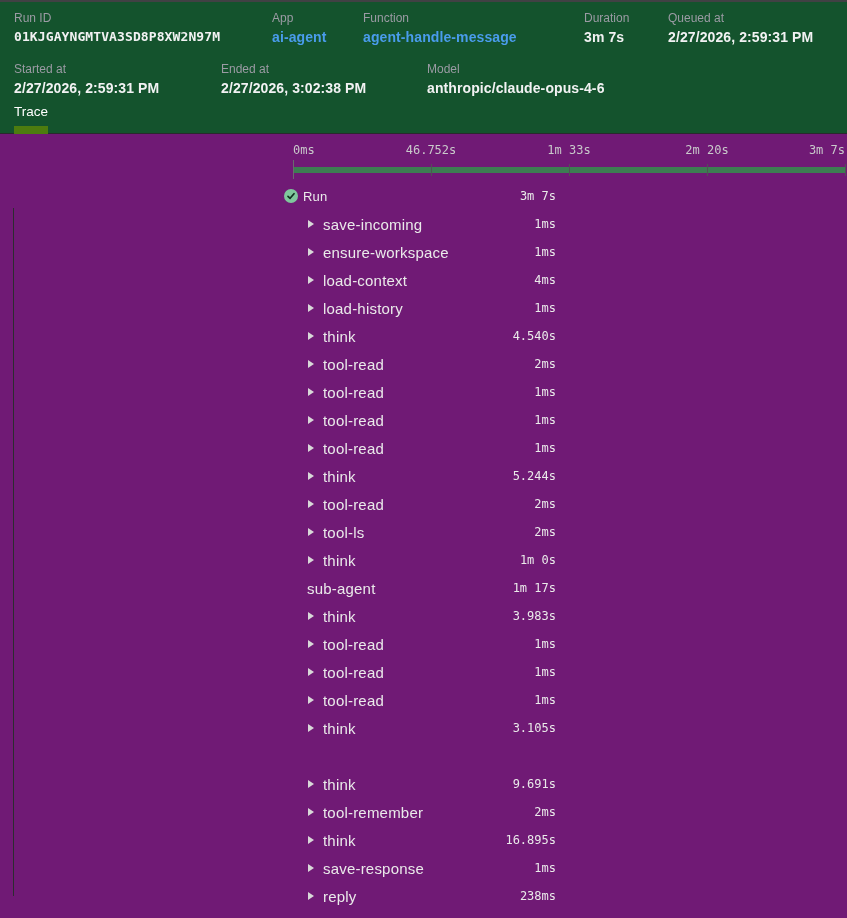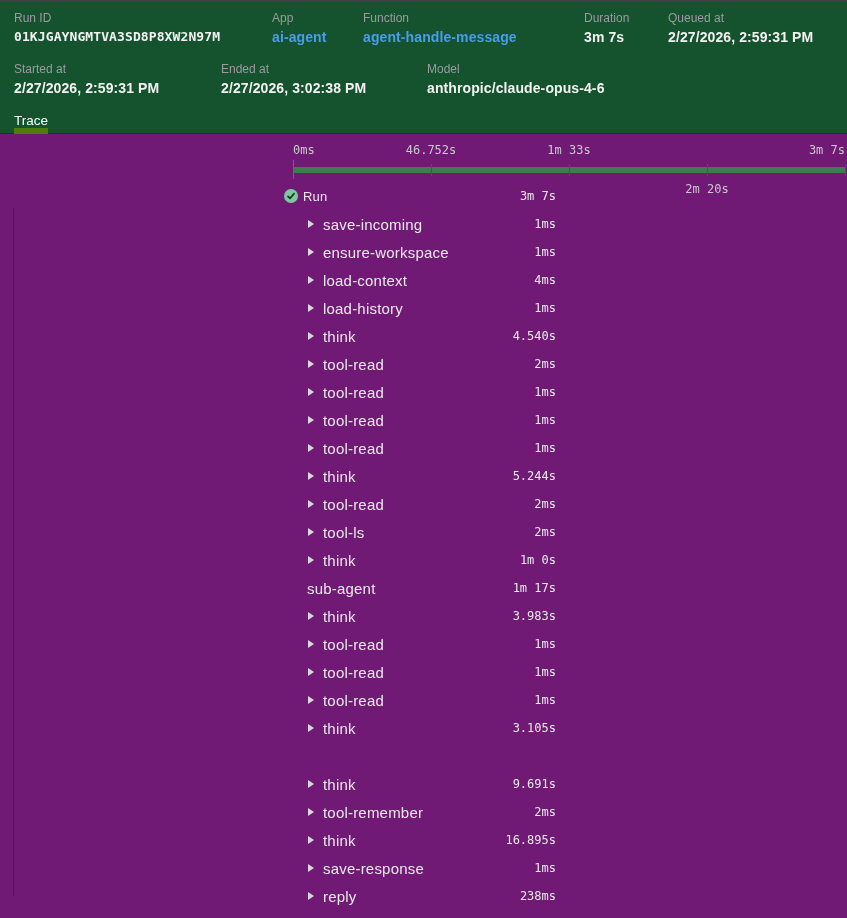--- a/index.html
+++ b/index.html
@@ -17,22 +17,22 @@
   .hrow1 .field:nth-child(2){ width:91px; }
   .hrow1 .field:nth-child(3){ width:183px; }
   .hrow1 .field:nth-child(4){ width:84px;margin-left:38px; }
   .hrow2 .field:nth-child(1){ width:207px; }
   .hrow2 .field:nth-child(2){ width:206px; }
   .f-label { font-size:12px; color:#9b9ba4; margin-bottom:4px; }
   .f-value { font-size:14px; font-weight:600; color:#f2f2f3; letter-spacing:.1px; }
   .f-value.mono { font-family:"DejaVu Sans Mono", monospace; font-size:13px; font-weight:600; }
   .f-value.link { color:#4a9cec; cursor:pointer; }
   .tabs { position:absolute; left:14px; bottom:-1px; }
-  .tab { display:inline-block; font-size:13.5px; color:#ffffff; 
-         border-bottom:6px solid #4d7c0f; cursor:pointer; }
+  .tab { display:inline-block; font-size:13.5px; color:#ffffff; padding-bottom:7px;
+         border-bottom:8px solid #4d7c0f; cursor:pointer; }
 
   
   .trace { position:relative; height:784px; background:#701a75; }
   .axis { position:absolute; left:293px; top:9px; width:552px; height:14px; }
   .ax { position:absolute; top:0; white-space:nowrap;
         font-family:"DejaVu Sans Mono", monospace; font-size:12px; color:#c9c9cb; }
   .ax.center { transform:translateX(-50%); }
   .ax.right  { transform:translateX(-100%); }
 
   .minimap { position:absolute; left:293px; top:33px; width:552px; height:6px;
@@ -125,21 +125,21 @@
 
 <div class="trace">
   <div class="axis">
 
       <span class="ax left" style="left: 0%;">0ms</span>
 
       <span class="ax center" style="left: 25%;">46.752s</span>
 
       <span class="ax center" style="left: 50%;">1m 33s</span>
 
-      <span class="ax center" style="left: 75%; margin-top: 39px;">2m 20s</span>
+      <span class="ax center" style="left: 75%;">2m 20s</span>
 
       <span class="ax right" style="left: 100%;">3m 7s</span>
 
   </div>
 
   <div class="minimap">
 
       <i class="mtick left" style="left: 0%;"></i>
 
       <i class="mtick center" style="left: 25%;"></i>

